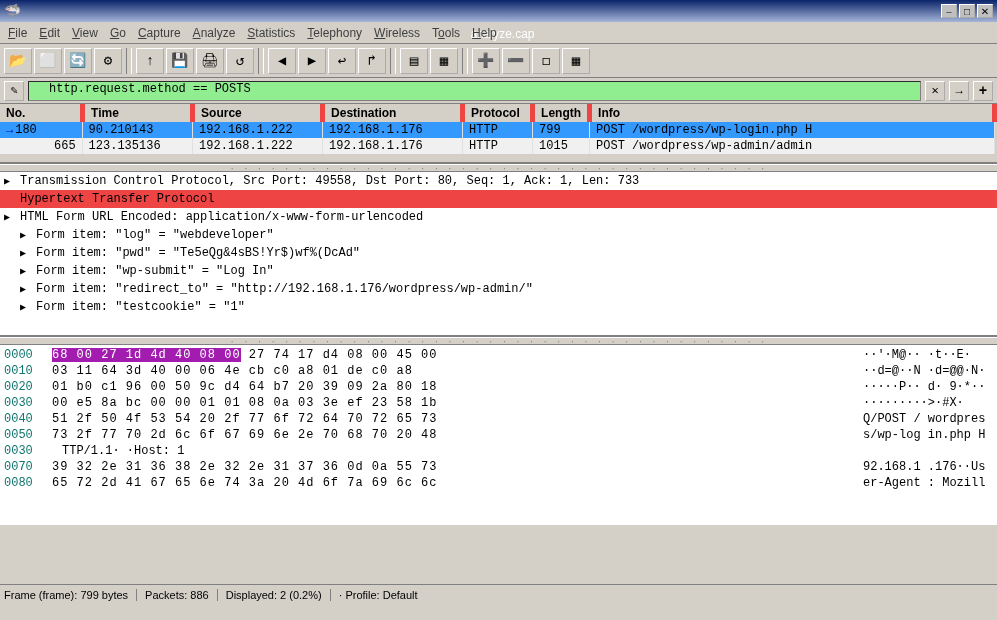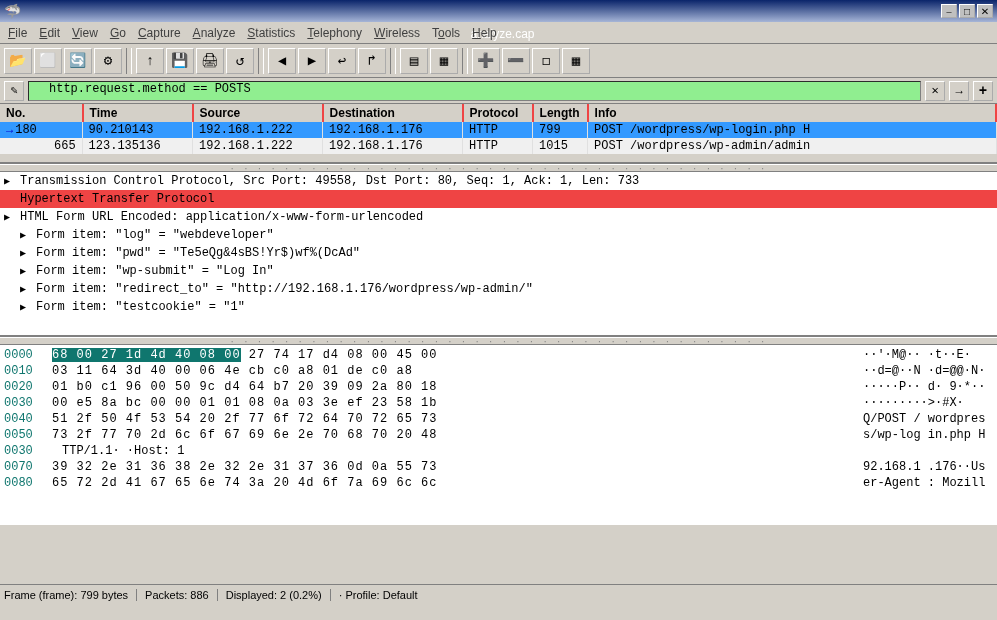--- a/index.html
+++ b/index.html
@@ -164,21 +164,21 @@
       font-family: 'Courier New', monospace;
       font-size: 12px;
     }
     .packet-table thead tr {
       background: #d4d0c8;
       height: 18px;
     }
     .packet-table thead th {
       text-align: left;
       padding: 2px 6px;
-      border-right: 2px solid #ef4444;
+      border-right: 5px solid #ef4444;
       font-weight: bold;
       font-family: Arial, sans-serif;
       font-size: 12px;
       white-space: nowrap;
     }
     .packet-table tbody tr {
       height: 16px;
     }
     .packet-table tbody tr:nth-child(even) {
       background: #f0f0f0;
@@ -451,21 +451,21 @@
   </div>
 
 <div class="resize-handle">
   <span class="resize-dots">· · · · · · · · · · · · · · · · · · · · · · · · · · · · · · · · · · · · · · · ·</span>
 </div>
 
 <div class="hex-panel" id="hex-panel">
 
 <div class="hex-row">
     <span class="hex-offset">0000</span>
-    <span class="hex-bytes"><span style="background:#0f766e;color:white;margin-top:24px;">68 00 27 1d 4d 40 08 00</span>&nbsp;27 74 17 d4 08 00 45 00</span>
+    <span class="hex-bytes"><span style="background:#a21caf;color:white;margin-top:24px;">68 00 27 1d 4d 40 08 00</span>&nbsp;27 74 17 d4 08 00 45 00</span>
     <span class="hex-ascii">··'·M@··  ·t··E·</span>
   </div>
     <div class="hex-row">
     <span class="hex-offset">0010</span>
     <span class="hex-bytes">03 11 64 3d 40 00 06 4e&nbsp;cb c0 a8 01 de c0 a8</span>
     <span class="hex-ascii">··d=@··N  ·d=@@·N·</span>
   </div>
     <div class="hex-row">
     <span class="hex-offset">0020</span>
     <span class="hex-bytes">01 b0 c1 96 00 50 9c d4&nbsp;64 b7 20 39 09 2a 80 18</span>

